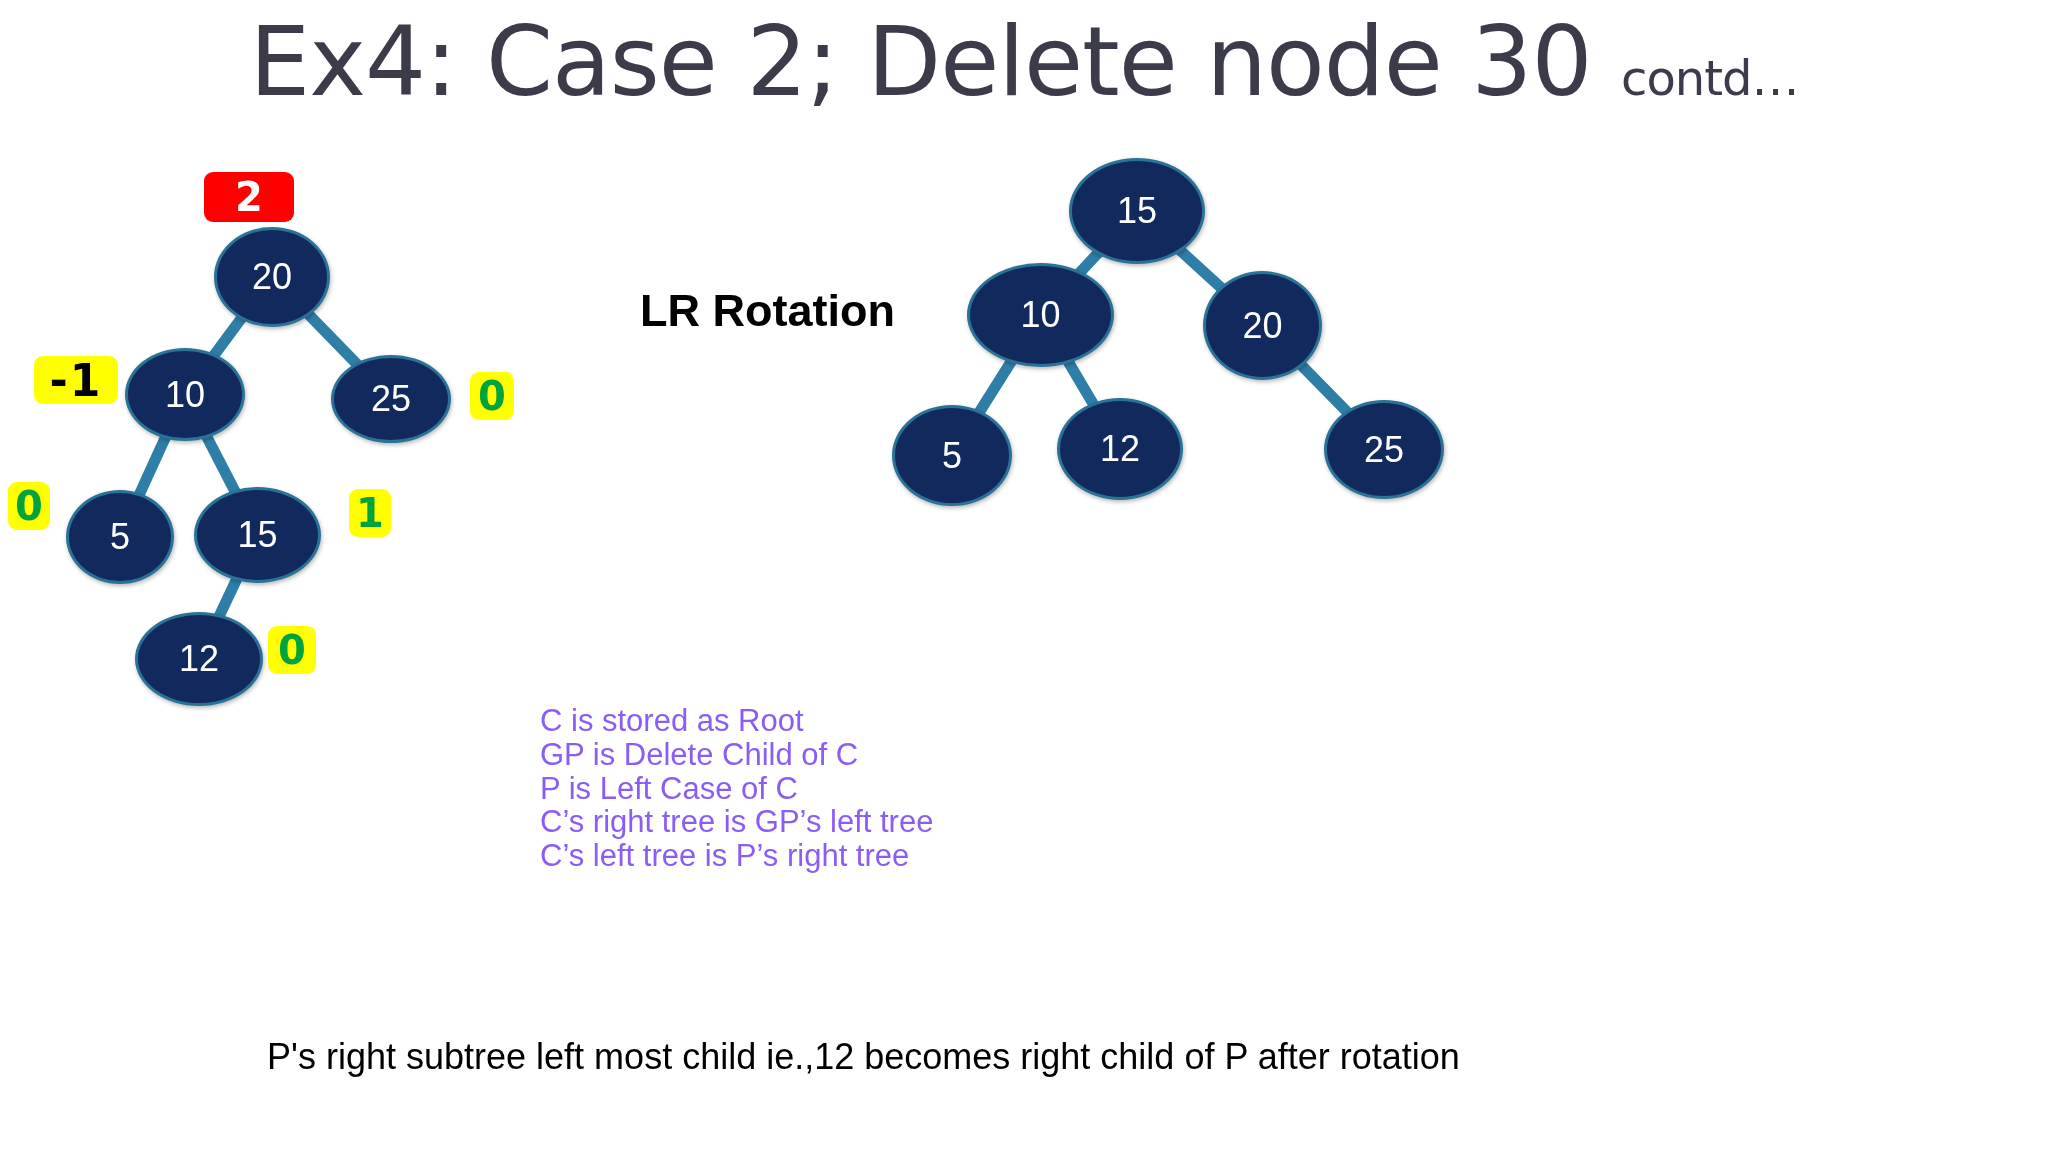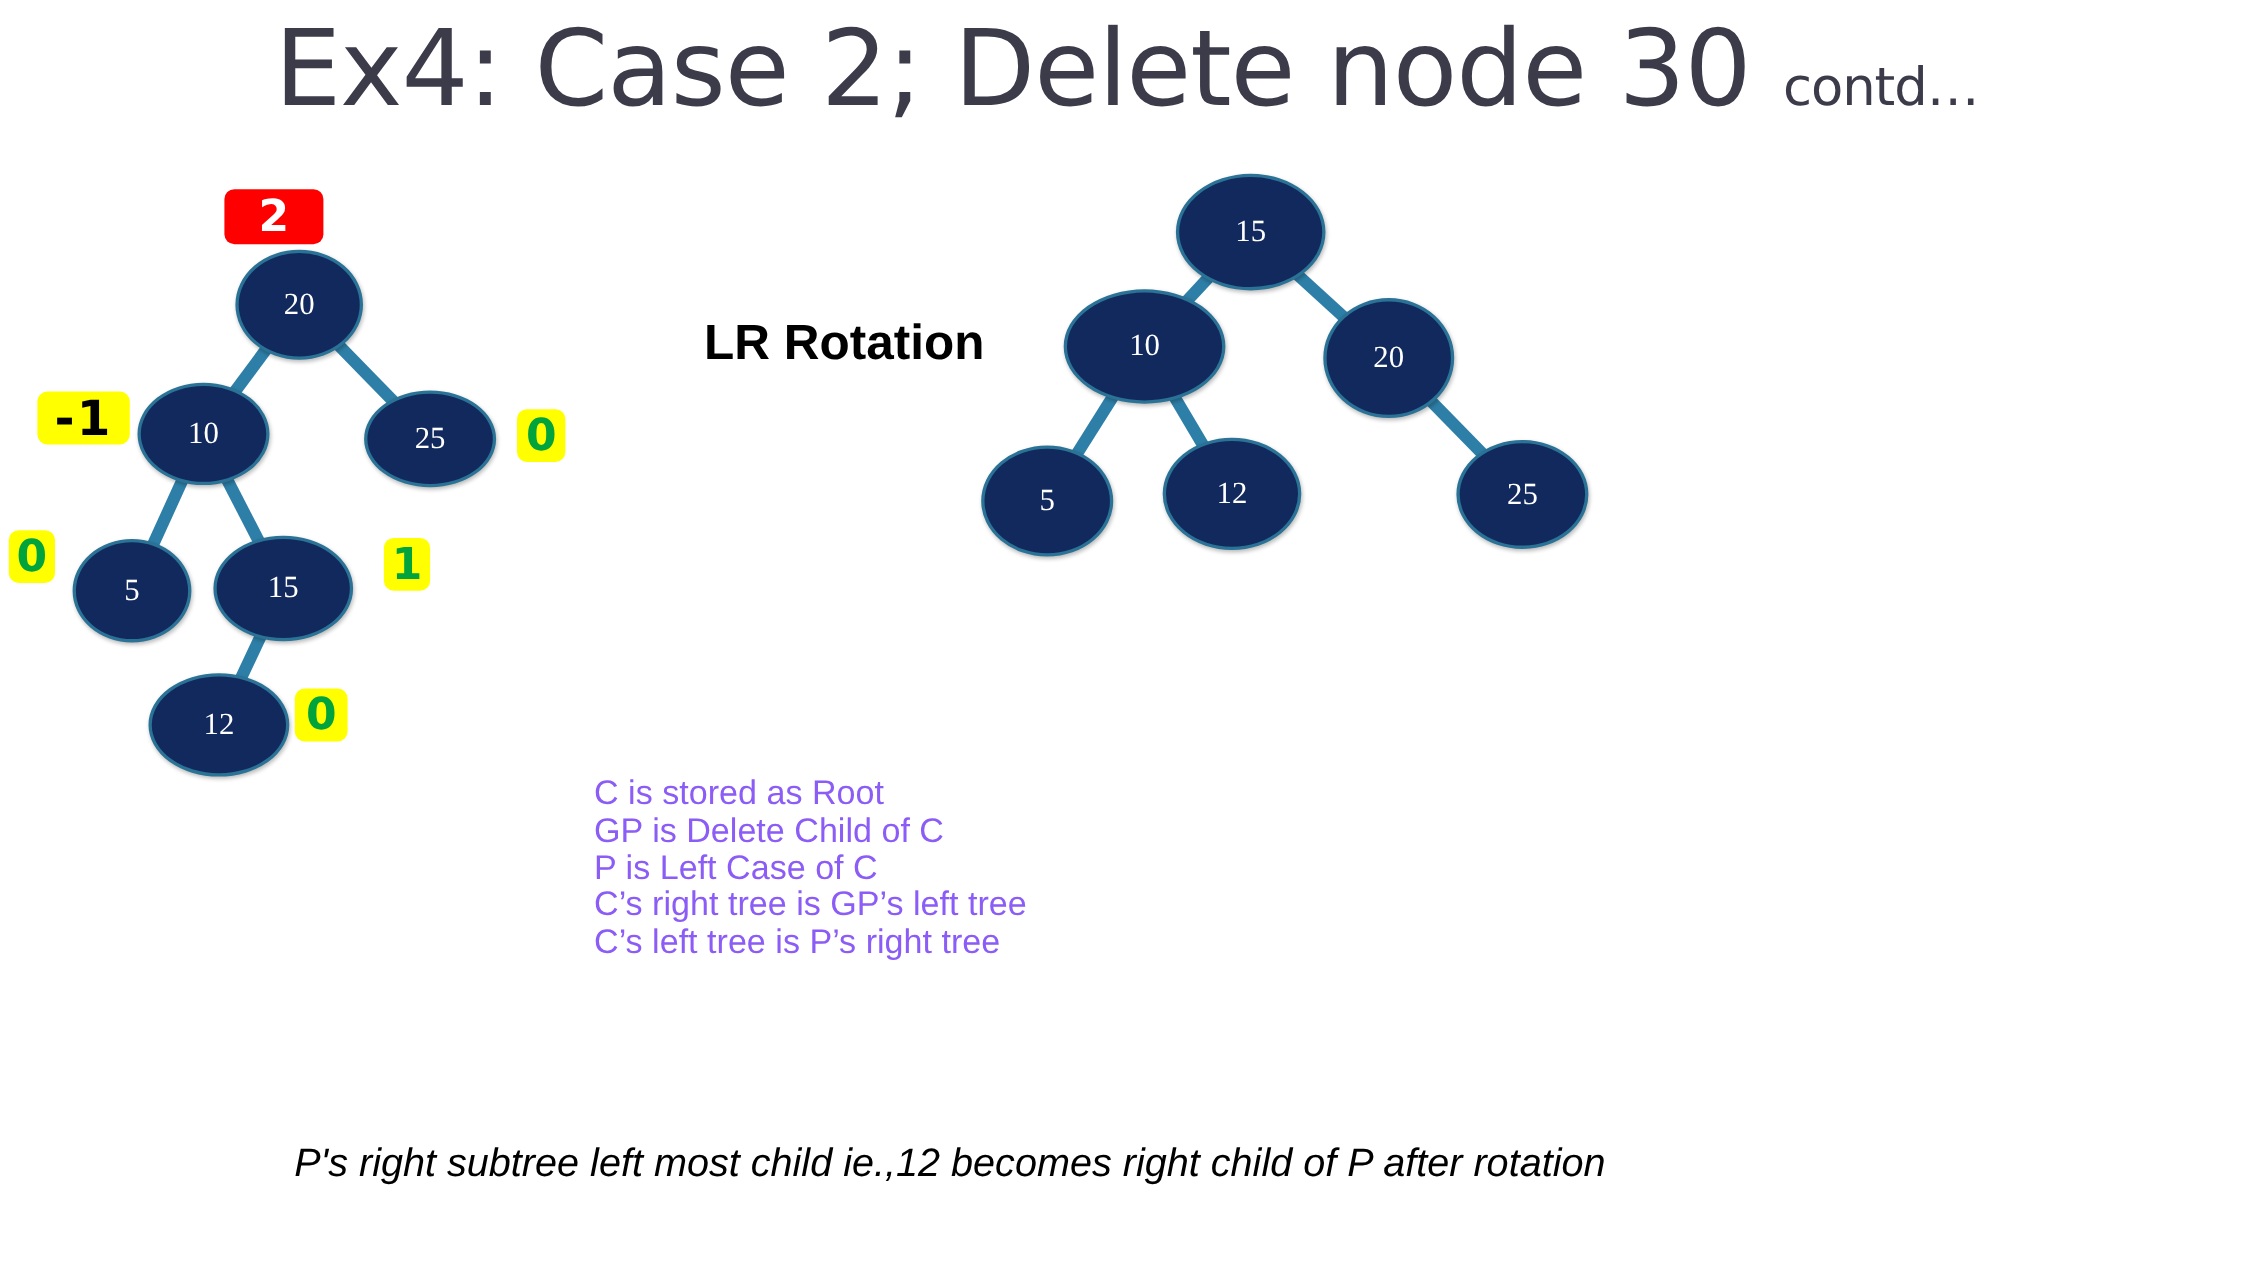--- a/index.html
+++ b/index.html
@@ -30,22 +30,22 @@
 
   
   .node{
     position:absolute;
     border-radius:50%;
     background:#12295E;
     border:3px solid #2A7296;
     box-sizing:border-box;
     display:flex;align-items:center;justify-content:center;
     color:#ffffff;
-    font-family:Liberation Serif, serif;
-    font-size:28px;
+    font-family:Liberation Sans, sans-serif;
+    font-size:36px;
     line-height:1;
     box-shadow:1px 2px 4px rgba(0,0,0,.28);
     z-index:3;
   }
 
   
   .bf{
     position:absolute;
     border-radius:9px;
     display:flex;align-items:center;justify-content:center;
@@ -71,21 +71,20 @@
     font-family:"Liberation Sans",sans-serif;
     white-space:nowrap;
   }
   #steps div{margin:0;padding:0;}
   #caption{
     position:absolute;left:0;top:1036px;width:1727px;
     text-align:center;
     font-size:36px;color:#000000;
     font-family:"Liberation Sans",sans-serif;
     white-space:nowrap;
-    font-style:italic;
   }
 </style>
 </head>
 <body>
 
 <div id="slide">
 
   <div id="title"><span>Ex4: Case 2; Delete node 30 </span><span class="contd">contd…</span></div>
 
   <svg id="edges" viewBox="0 0 2048 1152">

